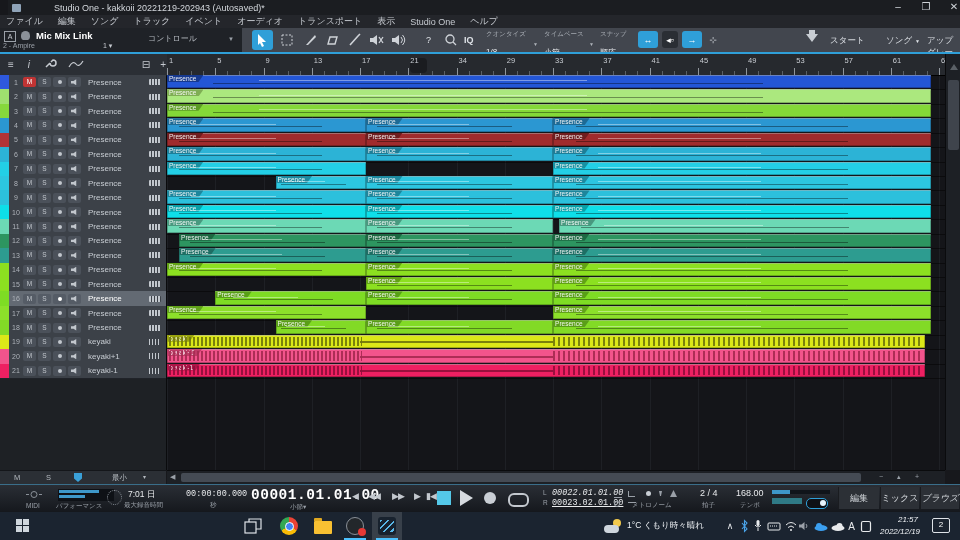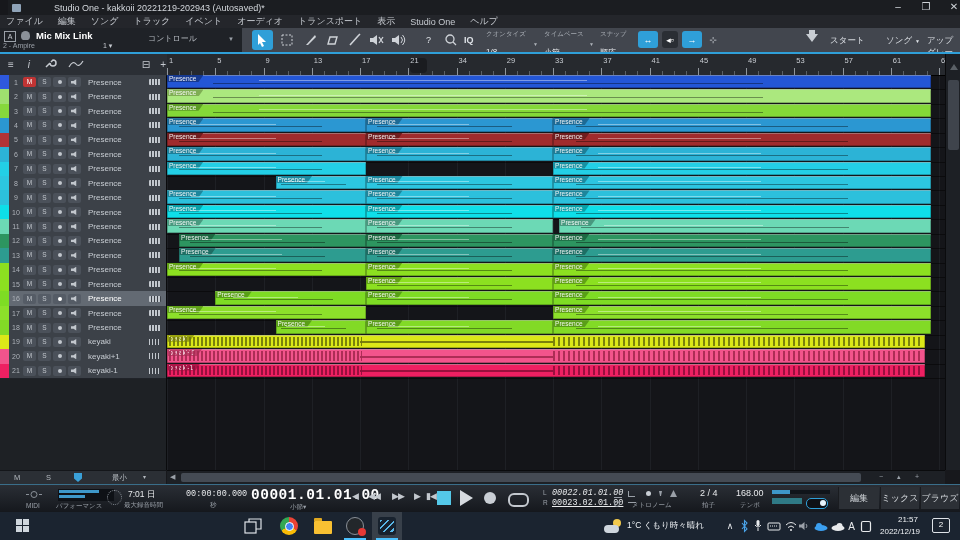--- a/index.html
+++ b/index.html
@@ -119,21 +119,21 @@
   #folder-icon:before{content:'';position:absolute;left:0;top:-3px;width:8px;height:3px;background:#e0a820;border-radius:1px 1px 0 0;}
   #obs-icon{width:18px;height:18px;border-radius:50%;background:#23272b;border:1px solid #8a9098;box-sizing:border-box;position:relative;}
   #obs-icon i{position:absolute;right:-3px;bottom:-2px;width:8px;height:8px;border-radius:50%;background:#e53935;}
   #s1-icon{width:18px;height:18px;border-radius:3px;background:#18222e;position:relative;overflow:hidden;}
   #s1-icon i{position:absolute;left:2px;top:3px;width:14px;height:12px;background:repeating-linear-gradient(135deg,#58b7e8 0 2px,transparent 2px 5px);}
   #weather{position:absolute;left:604px;top:0;height:28px;display:flex;align-items:center;gap:5px;font-size:8.5px;color:#eef1f4;}
   #wicon{position:relative;width:18px;height:14px;}
   #wicon .sun{position:absolute;left:9px;top:0;width:8px;height:8px;border-radius:50%;background:#f2c94c;}
   #wicon .cl{position:absolute;left:0;bottom:0;width:15px;height:8px;border-radius:5px;background:#cfd6dd;}
   .tray{position:absolute;top:0;height:28px;display:flex;align-items:center;justify-content:center;color:#e8eaec;font-size:9px;}
-  #clock{position:absolute;left:880px;top:2px;width:38px;text-align:right;font-size:8px;line-height:12px;color:#eef1f4;}
+  #clock{position:absolute;left:880px;top:2px;width:38px;text-align:right;font-size:8px;line-height:12px;color:#eef1f4;font-style:italic;}
   #notif-badge{position:absolute;left:932px;top:6px;width:16px;height:13px;border:1px solid #dfe3e8;border-radius:2px;font-size:8px;line-height:12px;text-align:center;color:#fff;}
   svg{overflow:visible;}
 </style>
 </head>
 <body>
 
 <div id="root">
 
   <div class="abs" id="titlebar">
     <span id="app-icon"></span>
@@ -858,21 +858,21 @@
     <div id="meter2">
         <i></i>
       </div>
     <div id="meter3"></div>
     <div id="toggle">
         <i></i>
       </div>
 
     <div class="viewbtn" style="left:838px;width:40px;">編集</div>
     <div class="viewbtn" style="left:880px;width:38px;">ミックス</div>
-    <div class="viewbtn" style="left:920px;width:38px;">ブラウズ</div>
+    <div class="viewbtn" style="left:920px;width:38px;font-style:italic;">ブラウズ</div>
   </div>
 
   <div class="abs" id="taskbar">
     <div id="start-btn">
         <span class="logo">
           <i></i>
           <i></i>
           <i></i>
           <i></i>
         </span>

